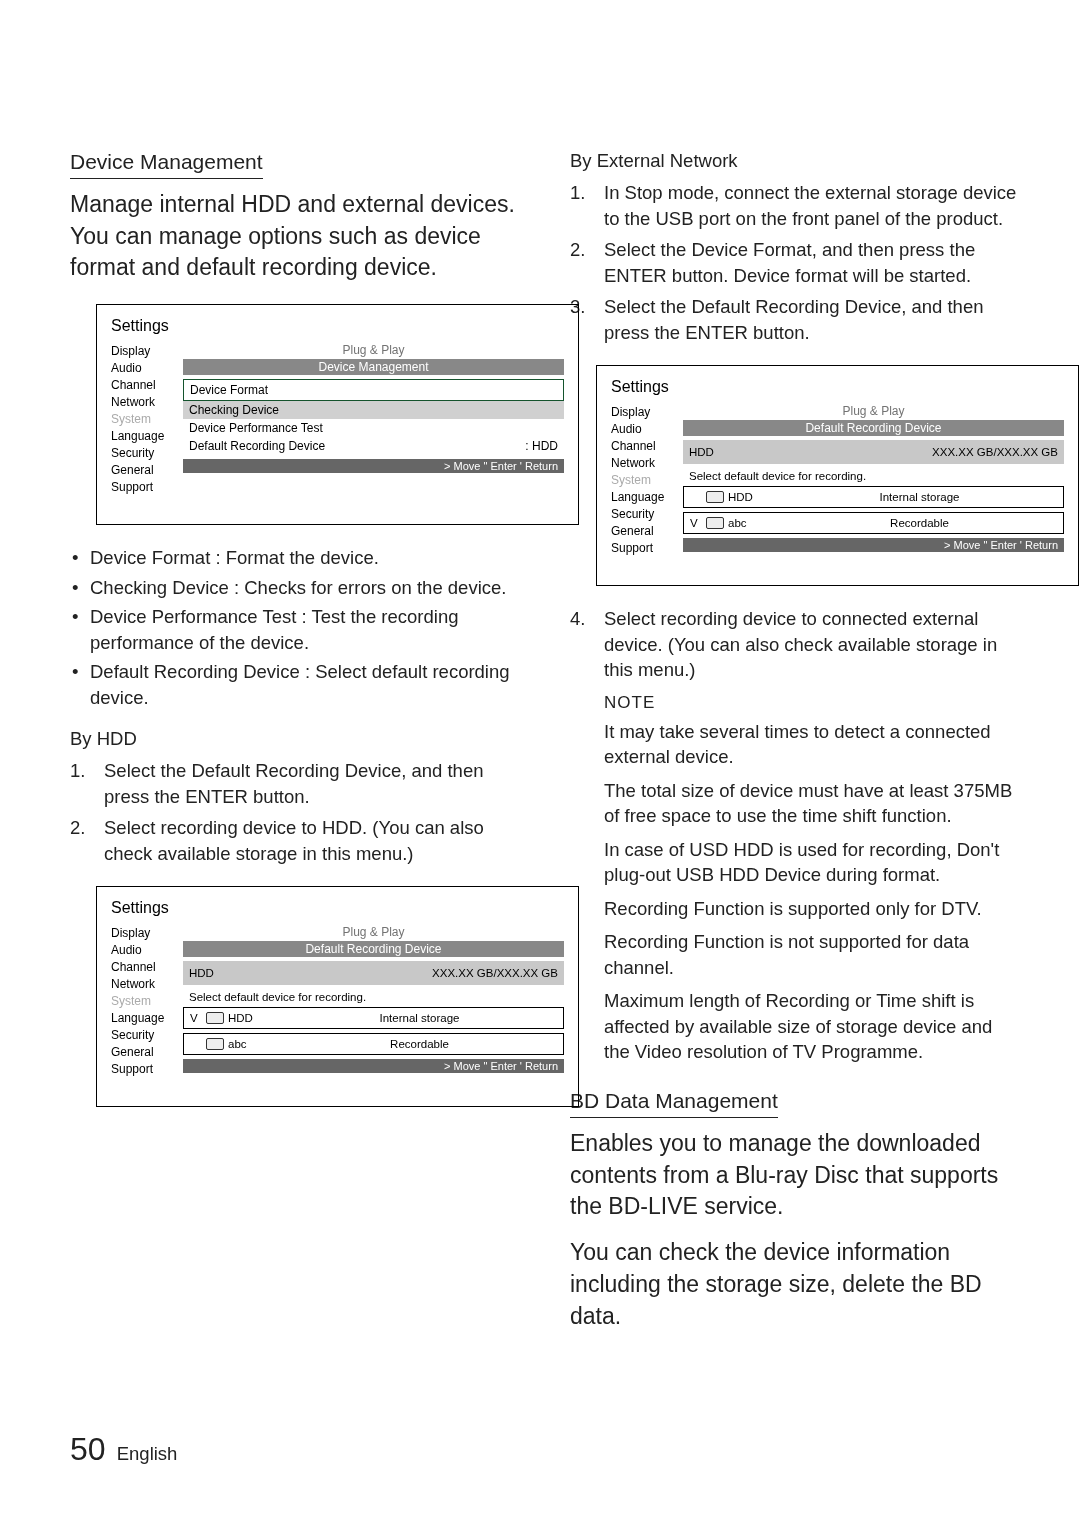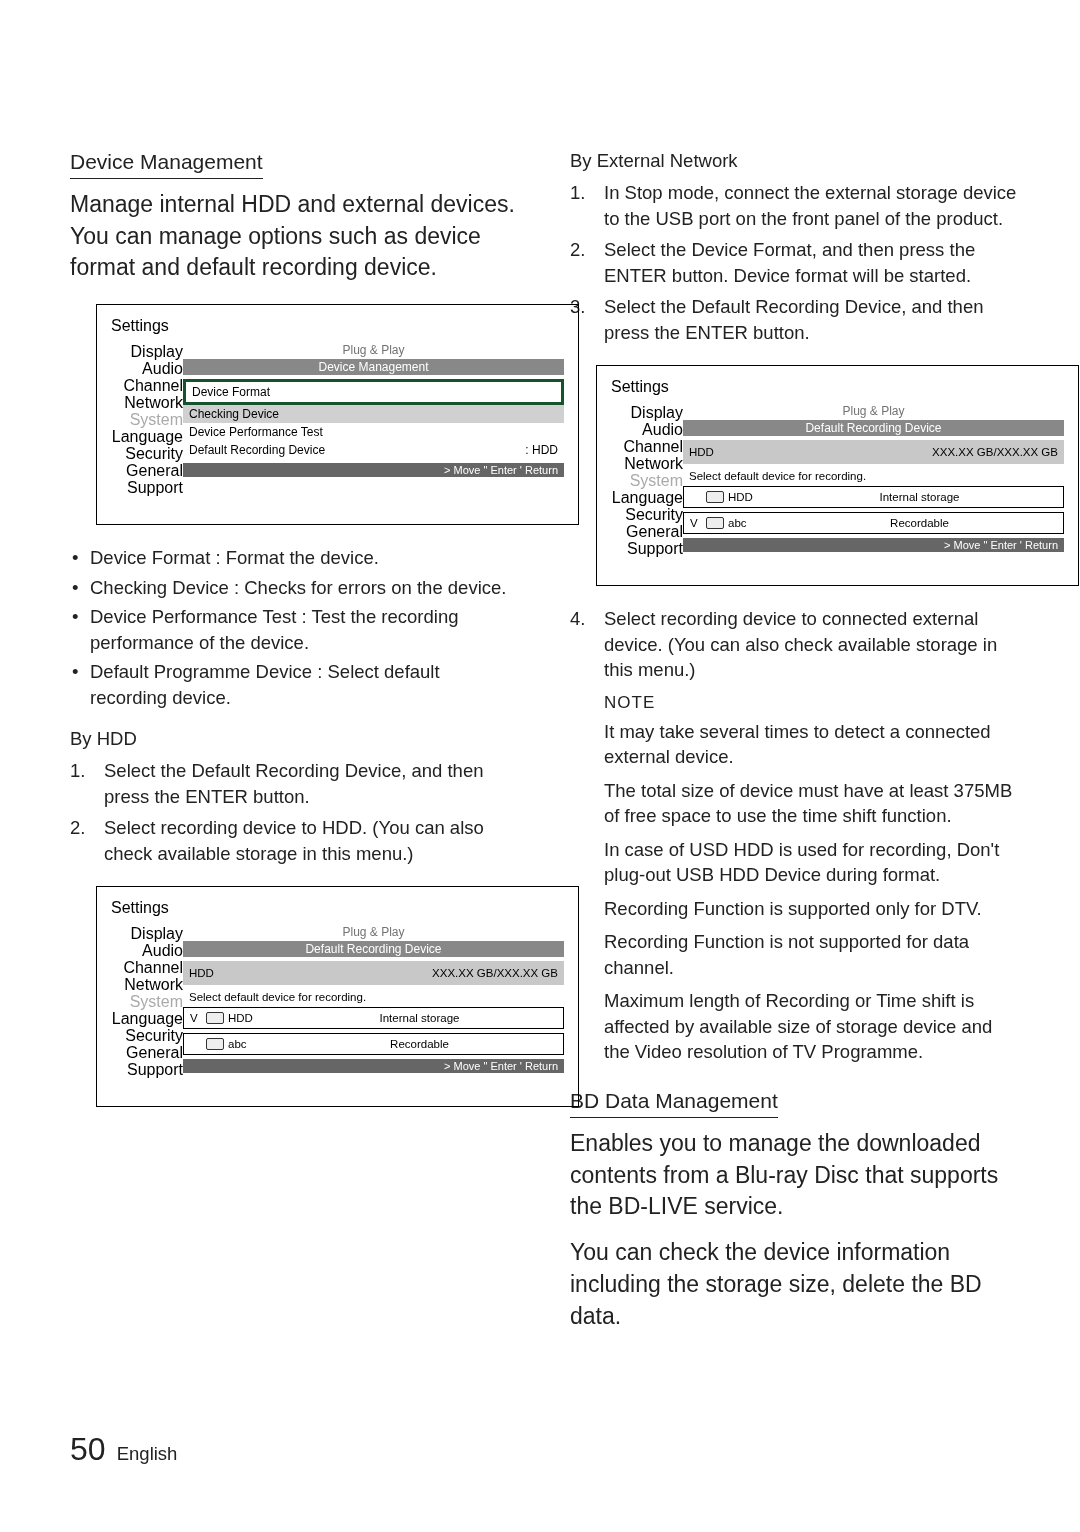--- a/index.html
+++ b/index.html
@@ -75,33 +75,33 @@
     border: 1px solid #000;
     margin: 20px 0 20px 26px;
     padding: 12px 14px 28px 14px;
     font-size: 12px;
     color: #000;
     position: relative;
   }
   .ui-title { font-size: 16px; margin-bottom: 8px; }
   .ui-inner { display: flex; }
   .ui-sidebar { width: 72px; flex-shrink: 0; }
-  .ui-sidebar div { font-size: 16px; line-height: 17px; text-align: right; }
+  .ui-sidebar div { font-size: 12px; line-height: 17px; }
   .ui-sidebar .mute { color: #aaa; }
   .ui-main { flex: 1; }
   .ui-plug { text-align: center; color: #737373; font-size: 12px; margin-bottom: 2px; }
   .ui-header {
     background: #888; color: #fff; text-align: center;
     font-size: 12px; padding: 1px 0; margin-bottom: 4px;
   }
   .ui-row {
     display: flex; font-size: 12px; padding: 2px 6px;
     align-items: center;
   }
-  .ui-row.box { border: 3px solid #14532d; padding: 3px 6px; }
+  .ui-row.box { border: 1px solid #14532d; padding: 3px 6px; }
   .ui-row.hi { background: #d0d0d0; }
   .ui-row .lbl { flex: 1; }
   .ui-row .val { }
   .ui-hdd-row {
     display: flex; background: #c8c8c8; padding: 6px 6px;
     font-size: 11.5px; margin-bottom: 4px;
   }
   .ui-choice-row {
     display: flex; border: 1px solid #000; padding: 4px 6px;
     font-size: 11.5px; margin-bottom: 4px; align-items: center;
@@ -173,21 +173,21 @@
             </div>
           <div class="ui-footer">&gt; Move    " Enter    ' Return</div>
         </div>
       </div>
     </div>
 
     <ul class="bullet-list">
       <li>Device Format : Format the device.</li>
       <li>Checking Device : Checks for errors on the device.</li>
       <li>Device Performance Test : Test the recording performance of the device.</li>
-      <li>Default Programme Device : Select default recording device.</li>
+      <li>Default Recording Device : Select default recording device.</li>
     </ul>
 
     <div class="sub-heading">By HDD</div>
     <ol class="num-list">
       <li>
           <span class="num">1.</span>
           <span>Select the Default Recording Device, and then press the ENTER button.</span>
         </li>
       <li>
           <span class="num">2.</span>

